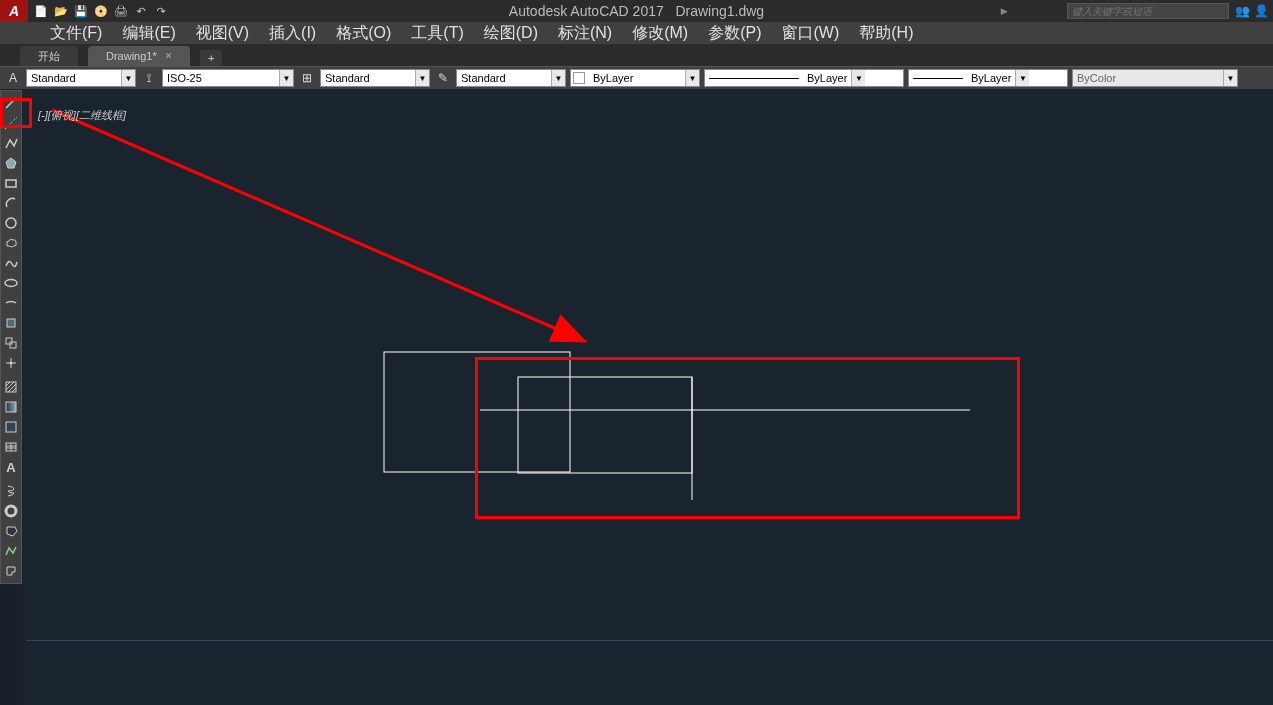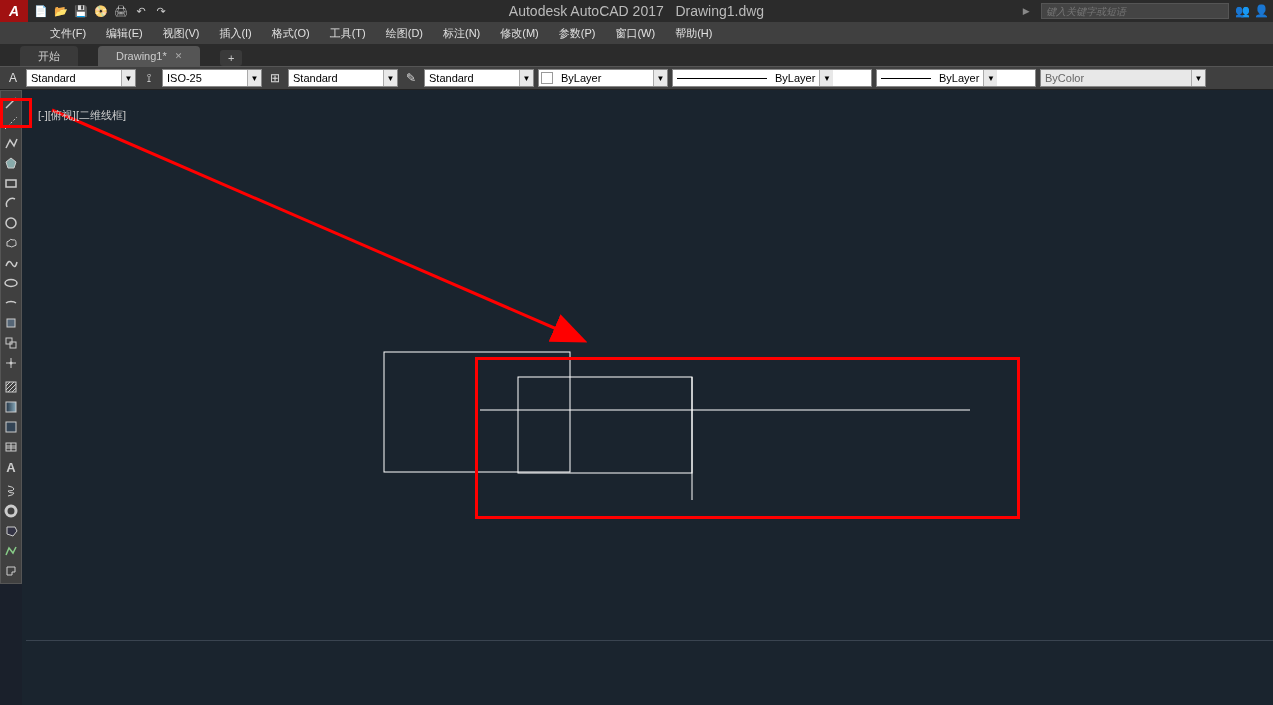--- a/index.html
+++ b/index.html
@@ -5,29 +5,29 @@
 * { margin: 0; padding: 0; box-sizing: border-box; font-family: "Microsoft YaHei", Arial, sans-serif; }
 body { width: 1273px; height: 705px; background: #1a202b; overflow: hidden; position: relative; }
 
 
 .title-bar { height: 22px; background: #2b2b2b; display: flex; align-items: center; position: relative; }
 .logo { width: 28px; height: 22px; background: #a11111; display: flex; align-items: center; justify-content: center; color: #fff; font-weight: bold; font-size: 14px; font-style: italic; }
 .qat { display: flex; align-items: center; gap: 2px; margin-left: 4px; }
 .qat-btn { width: 18px; height: 18px; display: flex; align-items: center; justify-content: center; color: #ccc; font-size: 11px; cursor: pointer; }
 .title-center { position: absolute; left: 50%; transform: translateX(-50%); color: #bbb; font-size: 14px; }
 .title-right { position: absolute; right: 4px; display: flex; align-items: center; gap: 6px; }
-.search-box { width: 188px; height: 16px; background: #444; border: 1px solid #555; color: #999; font-size: 10px; font-style: italic; padding: 0 4px; }
+.search-box { width: 162px; height: 16px; background: #444; border: 1px solid #555; color: #999; font-size: 10px; font-style: italic; padding: 0 4px; margin-left: 48px; }
 .user-icons { display: flex; gap: 4px; color: #ccc; font-size: 12px; }
 
 
 .menu-bar { height: 22px; background: #404040; display: flex; align-items: center; padding-left: 40px; gap: 0; }
-.menu-item { color: #e0e0e0; font-size: 11px; padding: 5px 10px; cursor: pointer; }
-
-
-.tab-bar { height: 22px; background: #2b2b2b; display: flex; align-items: flex-end; padding-left: 20px; gap: 20px; }
+.menu-item { color: #e0e0e0; font-size: 16px; padding: 5px 10px; cursor: pointer; }
+
+
+.tab-bar { height: 22px; background: #2b2b2b; display: flex; align-items: flex-end; padding-left: 20px; gap: 10px; }
 .tab { height: 20px; padding: 2px 18px; background: #3a3a3a; color: #ccc; font-size: 11px; border-radius: 4px 4px 0 0; display: flex; align-items: center; gap: 8px; cursor: pointer; }
 .tab.active { background: #555; align-items: center; }
 .tab-close { font-size: 9px; color: #aaa; }
 .tab-add { width: 22px; height: 16px; background: #3a3a3a; border-radius: 3px; display: flex; align-items: center; justify-content: center; color: #ccc; font-size: 11px; cursor: pointer; }
 
 
 .style-bar { height: 24px; background: #404040; display: flex; align-items: center; padding: 0 4px; gap: 4px; border-top: 1px solid #555; border-bottom: 1px solid #222; }
 .style-icon { width: 18px; height: 18px; display: flex; align-items: center; justify-content: center; color: #ddd; font-size: 12px; }
 .dropdown { height: 18px; background: #fff; border: 1px solid #888; font-size: 11px; display: flex; align-items: center; position: relative; font-family: Arial, sans-serif; }
 .dropdown-text { padding: 0 4px; flex: 1; }
@@ -35,21 +35,21 @@
 .layer-swatch { width: 12px; height: 12px; border: 1px solid #999; background: #fff; margin-left: 2px; margin-right: 4px; }
 .linetype-line { width: 90px; height: 1px; background: #000; margin: 0 4px; }
 
 
 .left-toolbar { position: absolute; left: 0; top: 90px; width: 22px; background: #404040; display: flex; flex-direction: column; padding: 2px 0; border: 1px solid #555; }
 .tool-btn { width: 20px; height: 20px; display: flex; align-items: center; justify-content: center; color: #ccc; cursor: pointer; margin: 0 auto; }
 .tool-sep { height: 4px; }
 
 
 .canvas-area { position: absolute; left: 22px; top: 90px; right: 0; bottom: 0; background: #1a242e; }
-.viewport-label { position: absolute; left: 16px; top: 18px; color: #ccc; font-size: 11px; }
+.viewport-label { position: absolute; left: 16px; top: 18px; color: #ccc; font-size: 11px; font-style: italic; }
 .canvas-svg { width: 100%; height: 100%; }
 
 
 .red-box-tool { position: absolute; left: 0; top: 98px; width: 32px; height: 30px; border: 3px solid #f00; pointer-events: none; }
 .red-box-canvas { position: absolute; border: 3px solid #f00; pointer-events: none; }
 </style>
 </head>
 <body>
 
 <div class="title-bar">
@@ -102,21 +102,21 @@
   <div class="tab-add">+</div>
 </div>
 
 <div class="style-bar">
   <span class="style-icon">A</span>
   <div class="dropdown" style="width:110px">
     <span class="dropdown-text">Standard</span>
       <span class="dropdown-arrow">▼</span>
   </div>
   <span class="style-icon">⟟</span>
-  <div class="dropdown" style="width:100px">
+  <div class="dropdown" style="width:132px">
     <span class="dropdown-text">ISO-25</span>
       <span class="dropdown-arrow">▼</span>
   </div>
   <span class="style-icon">⊞</span>
   <div class="dropdown" style="width:110px">
     <span class="dropdown-text">Standard</span>
       <span class="dropdown-arrow">▼</span>
   </div>
   <span class="style-icon">✎</span>
   <div class="dropdown" style="width:110px">

